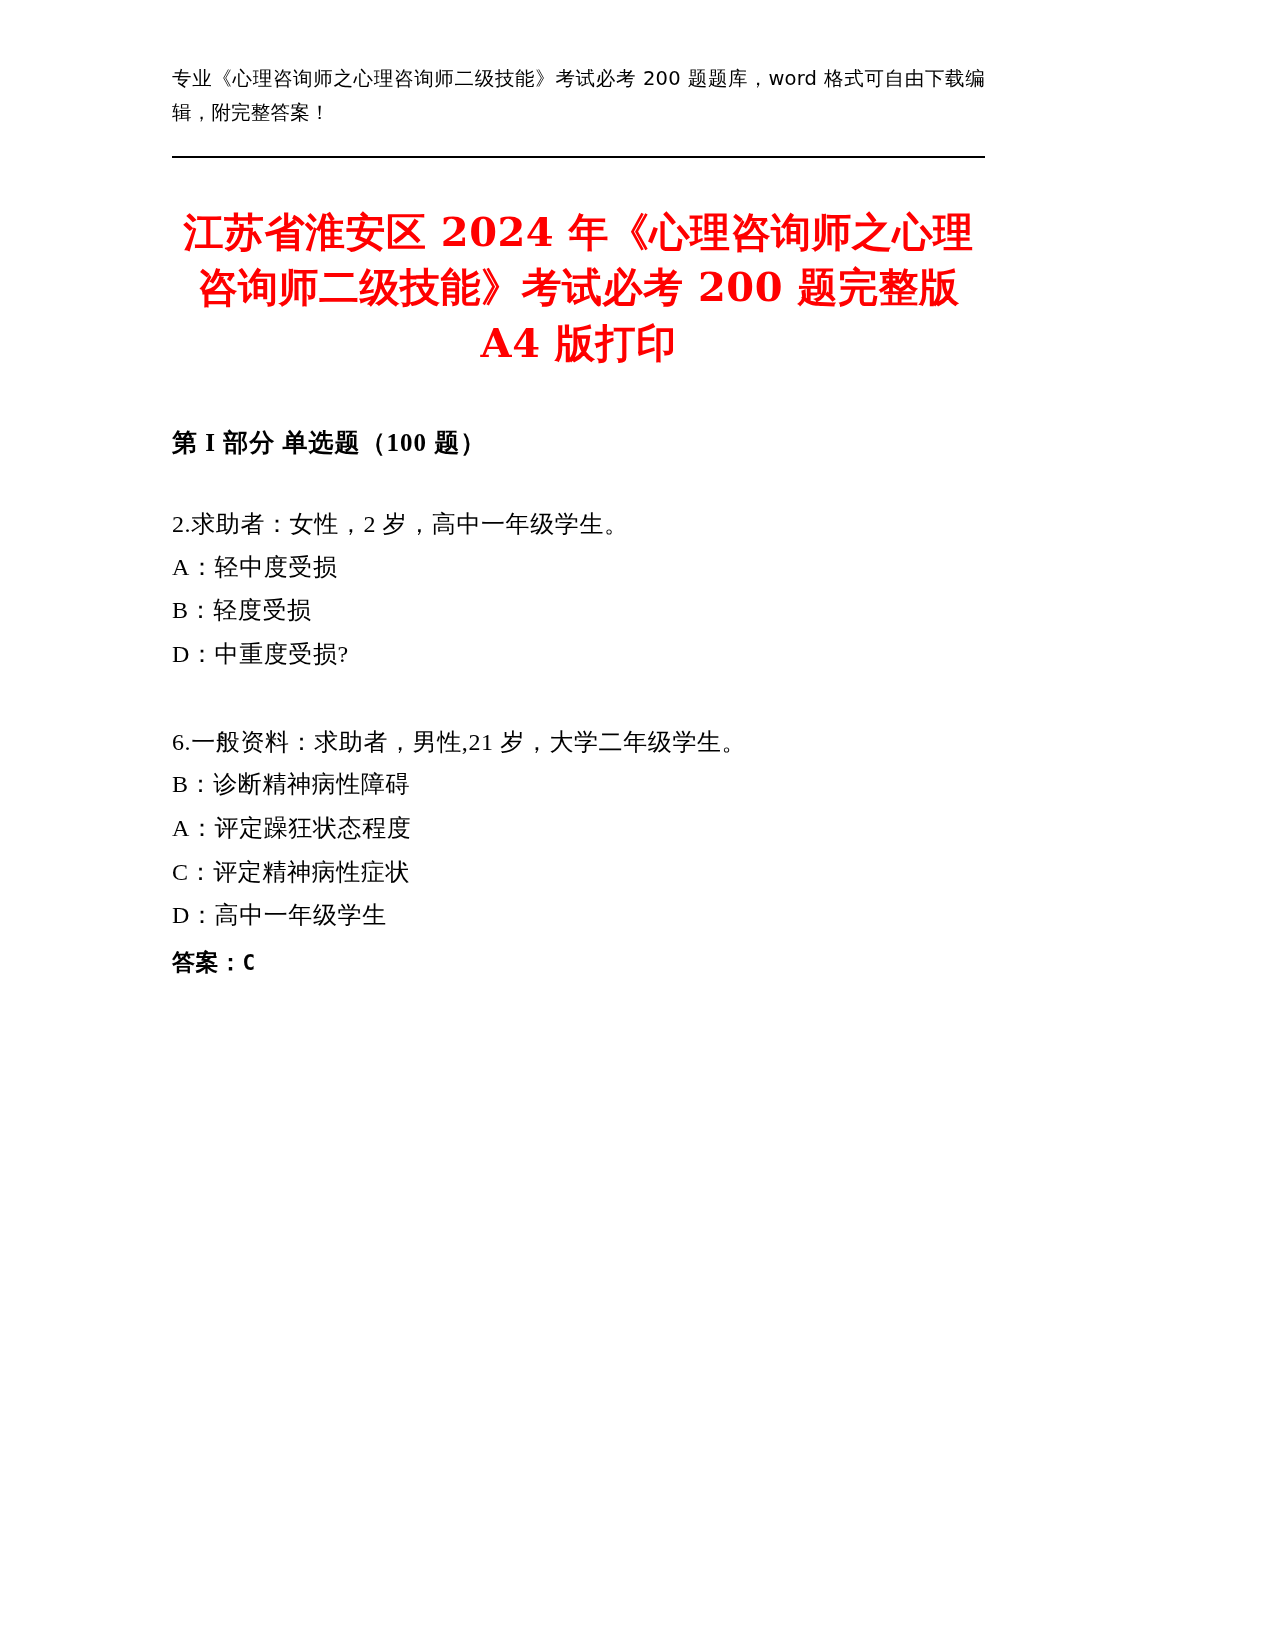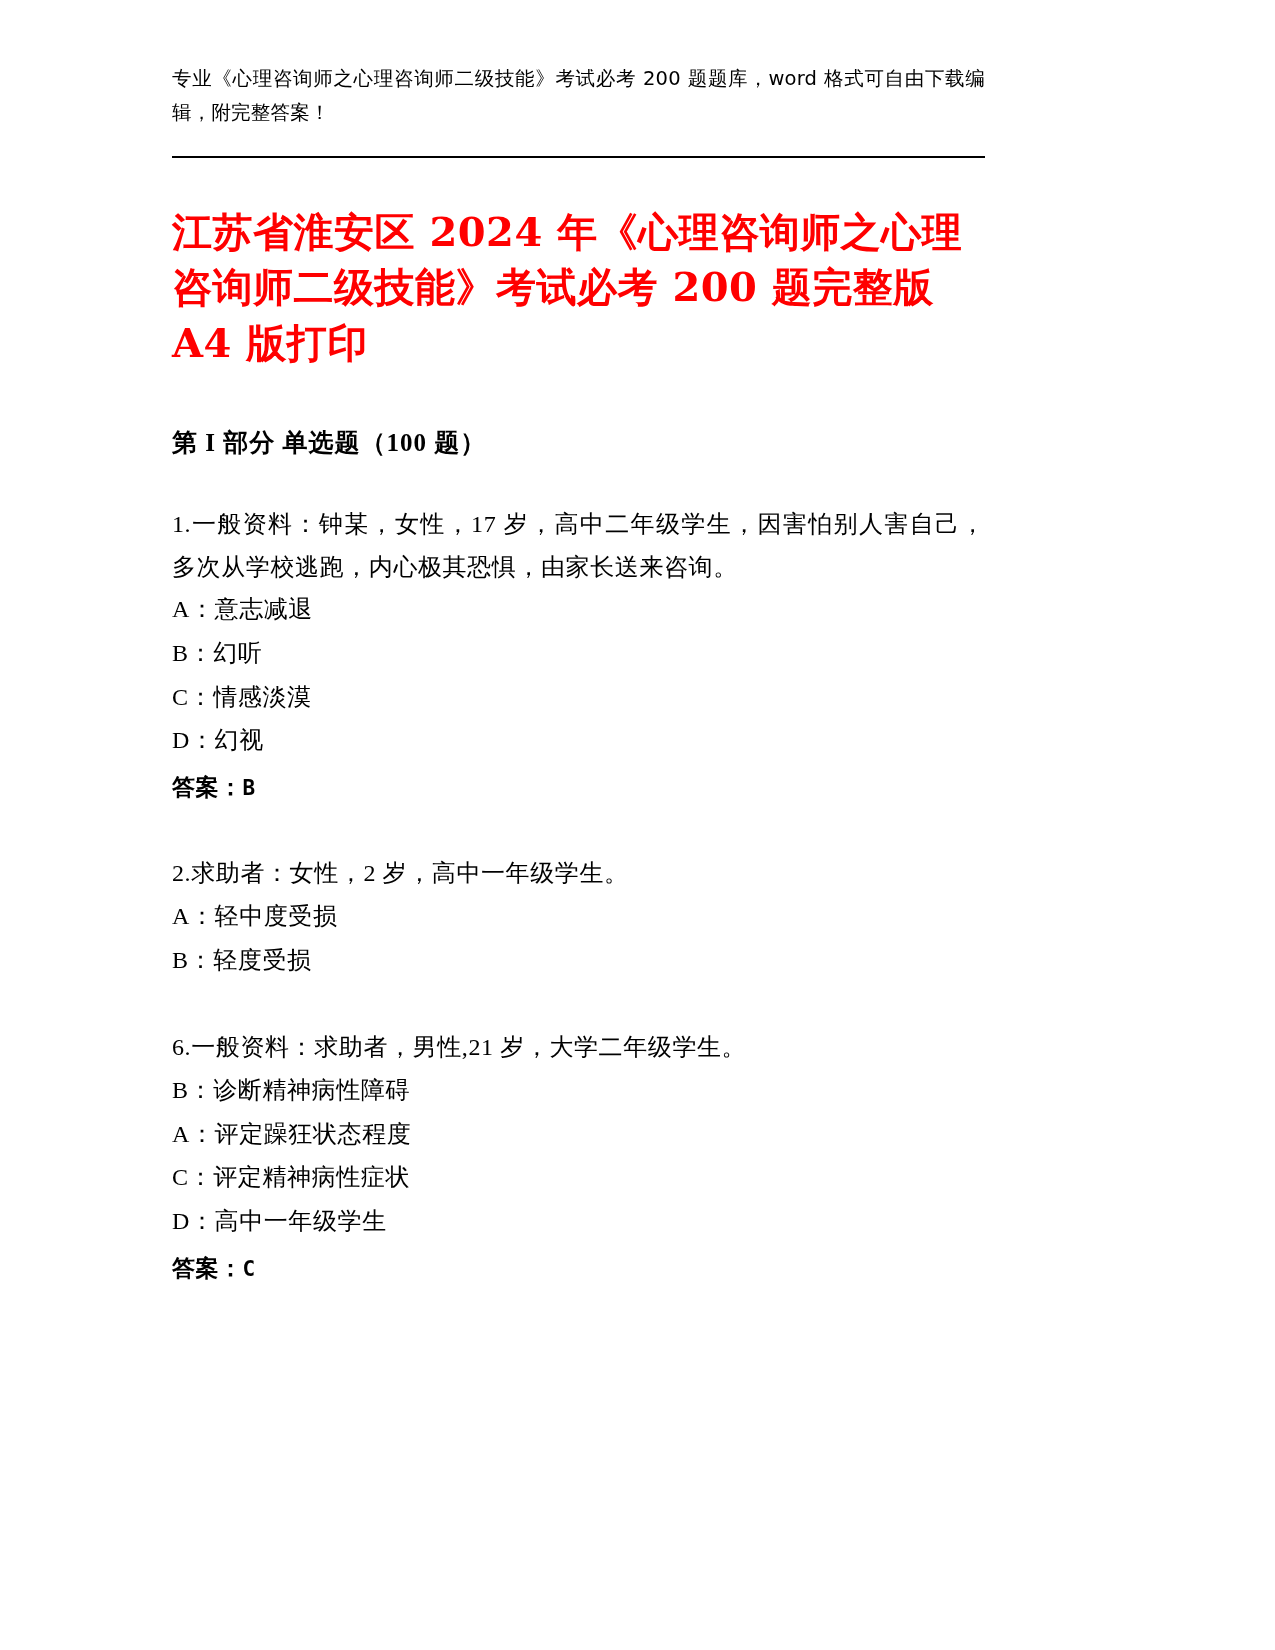--- a/index.html
+++ b/index.html
@@ -32,21 +32,21 @@
     border: 0;
     border-top: 2px solid #000;
     margin: 26px 0 0 0;
   }
   .doc-title {
     color: #ff0000;
     font-family: "DejaVu Serif", "Liberation Serif", serif;
     font-weight: bold;
     font-size: 40px;
     line-height: 1.38;
-    text-align: left;
+    text-align: center;
     margin: 46px 0 0 0;
     letter-spacing: 0.5px;
   }
   .section-title {
     text-align: left;
     font-size: 25px;
     margin: 56px 0 0 0;
     letter-spacing: 1px;
   }
   .qblock {
@@ -85,33 +85,26 @@
 
 <div class="page">
 
   <div class="header-note">专业《心理咨询师之心理咨询师二级技能》考试必考 200 题题库，word 格式可自由下载编辑，附完整答案！</div>
   <hr class="header-rule">
 
   <h1 class="doc-title">江苏省淮安区 2024 年《心理咨询师之心理咨询师二级技能》考试必考 200 题完整版 A4 版打印</h1>
 
   <h2 class="section-title">第 I 部分  单选题（100 题）</h2>
 
-  <div class="qblock">
-    <div class="q-stem">1.一般资料：钟某，女性，17 岁，高中二年级学生，因害怕别人害自己，多次从学校逃跑，内心极其恐惧，由家长送来咨询。</div>
-    <div class="q-opt">A：意志减退</div>
-    <div class="q-opt">B：幻听</div>
-    <div class="q-opt">C：情感淡漠</div>
-    <div class="q-opt">D：幻视</div>
-    <div class="q-ans"><span class="inline">答案：</span><span class="ans-val">B</span></div>
-  </div>
 
   <div class="qblock">
     <div class="q-stem">2.求助者：女性，2 岁，高中一年级学生。</div>
     <div class="q-opt">A：轻中度受损</div>
     <div class="q-opt">B：轻度受损</div>
+    <div class="q-opt">D：中重度受损?</div>
   </div>
 
   <div class="qblock">
     <div class="q-stem">6.一般资料：求助者，男性,21 岁，大学二年级学生。</div>
     <div class="q-opt">B：诊断精神病性障碍</div>
     <div class="q-opt">A：评定躁狂状态程度</div>
     <div class="q-opt">C：评定精神病性症状</div>
     <div class="q-opt">D：高中一年级学生</div>
     <div class="q-ans"><span class="inline">答案：</span><span class="ans-val">C</span></div>
   </div>

